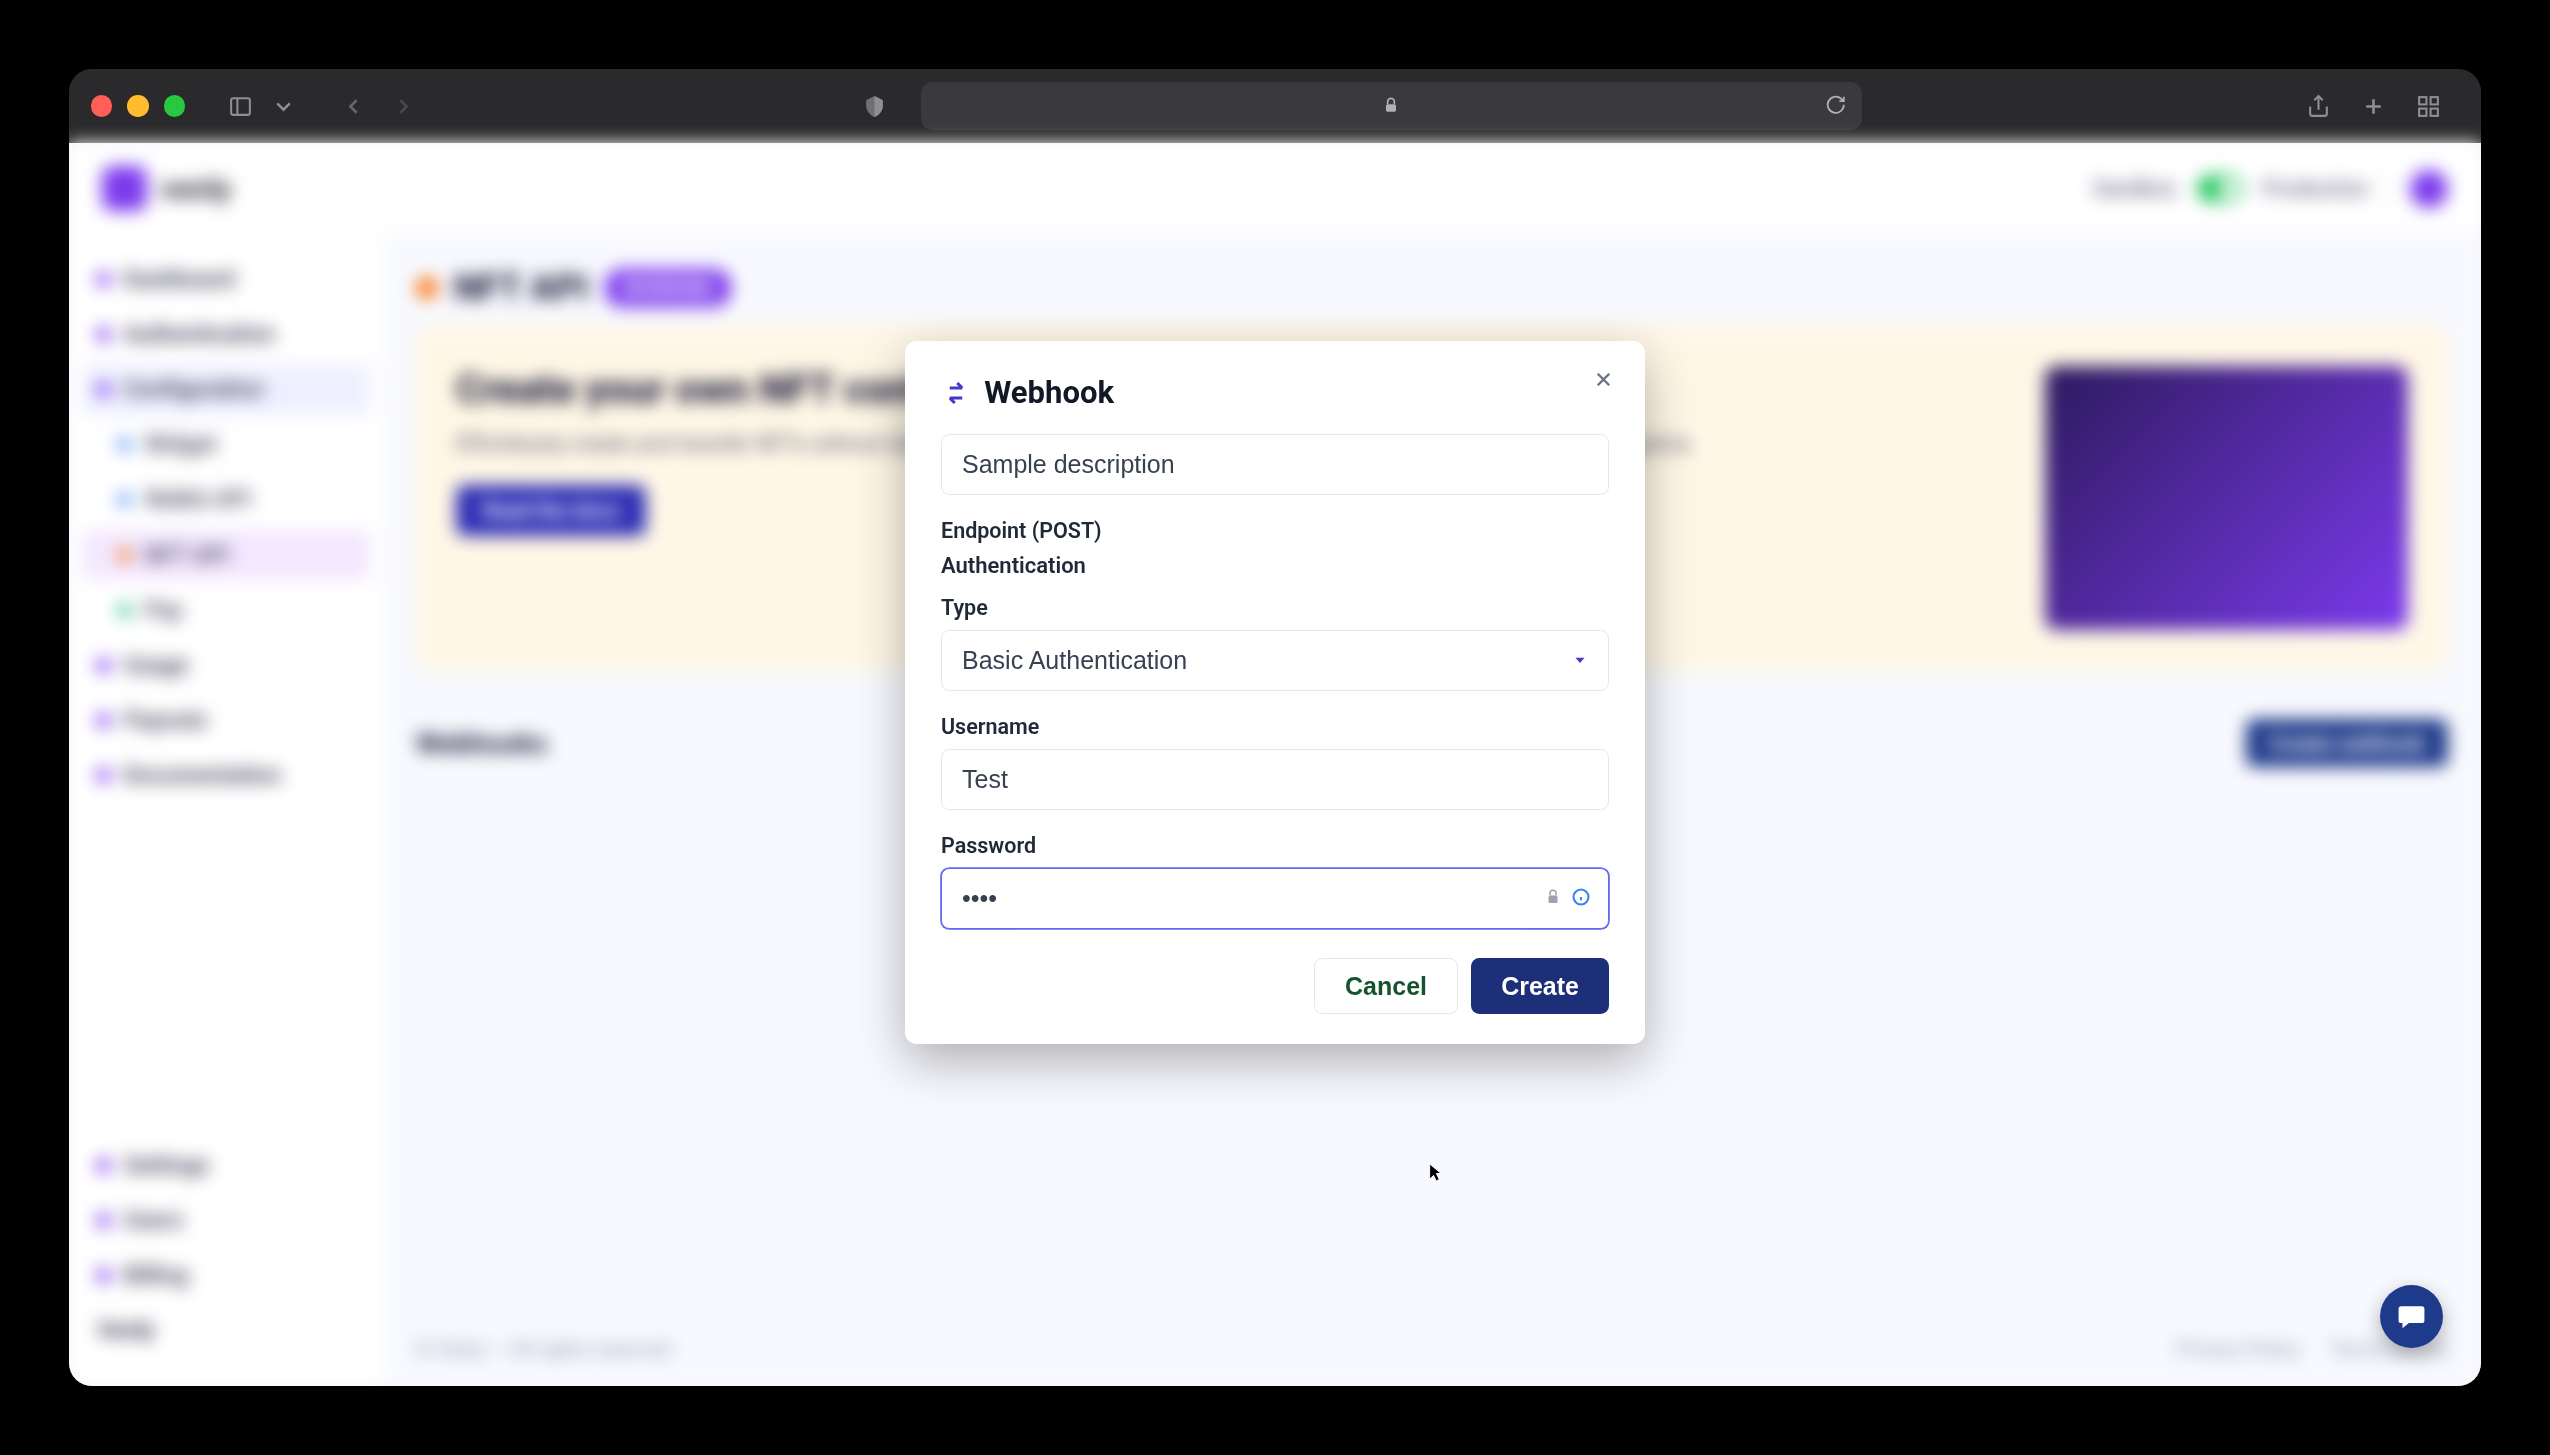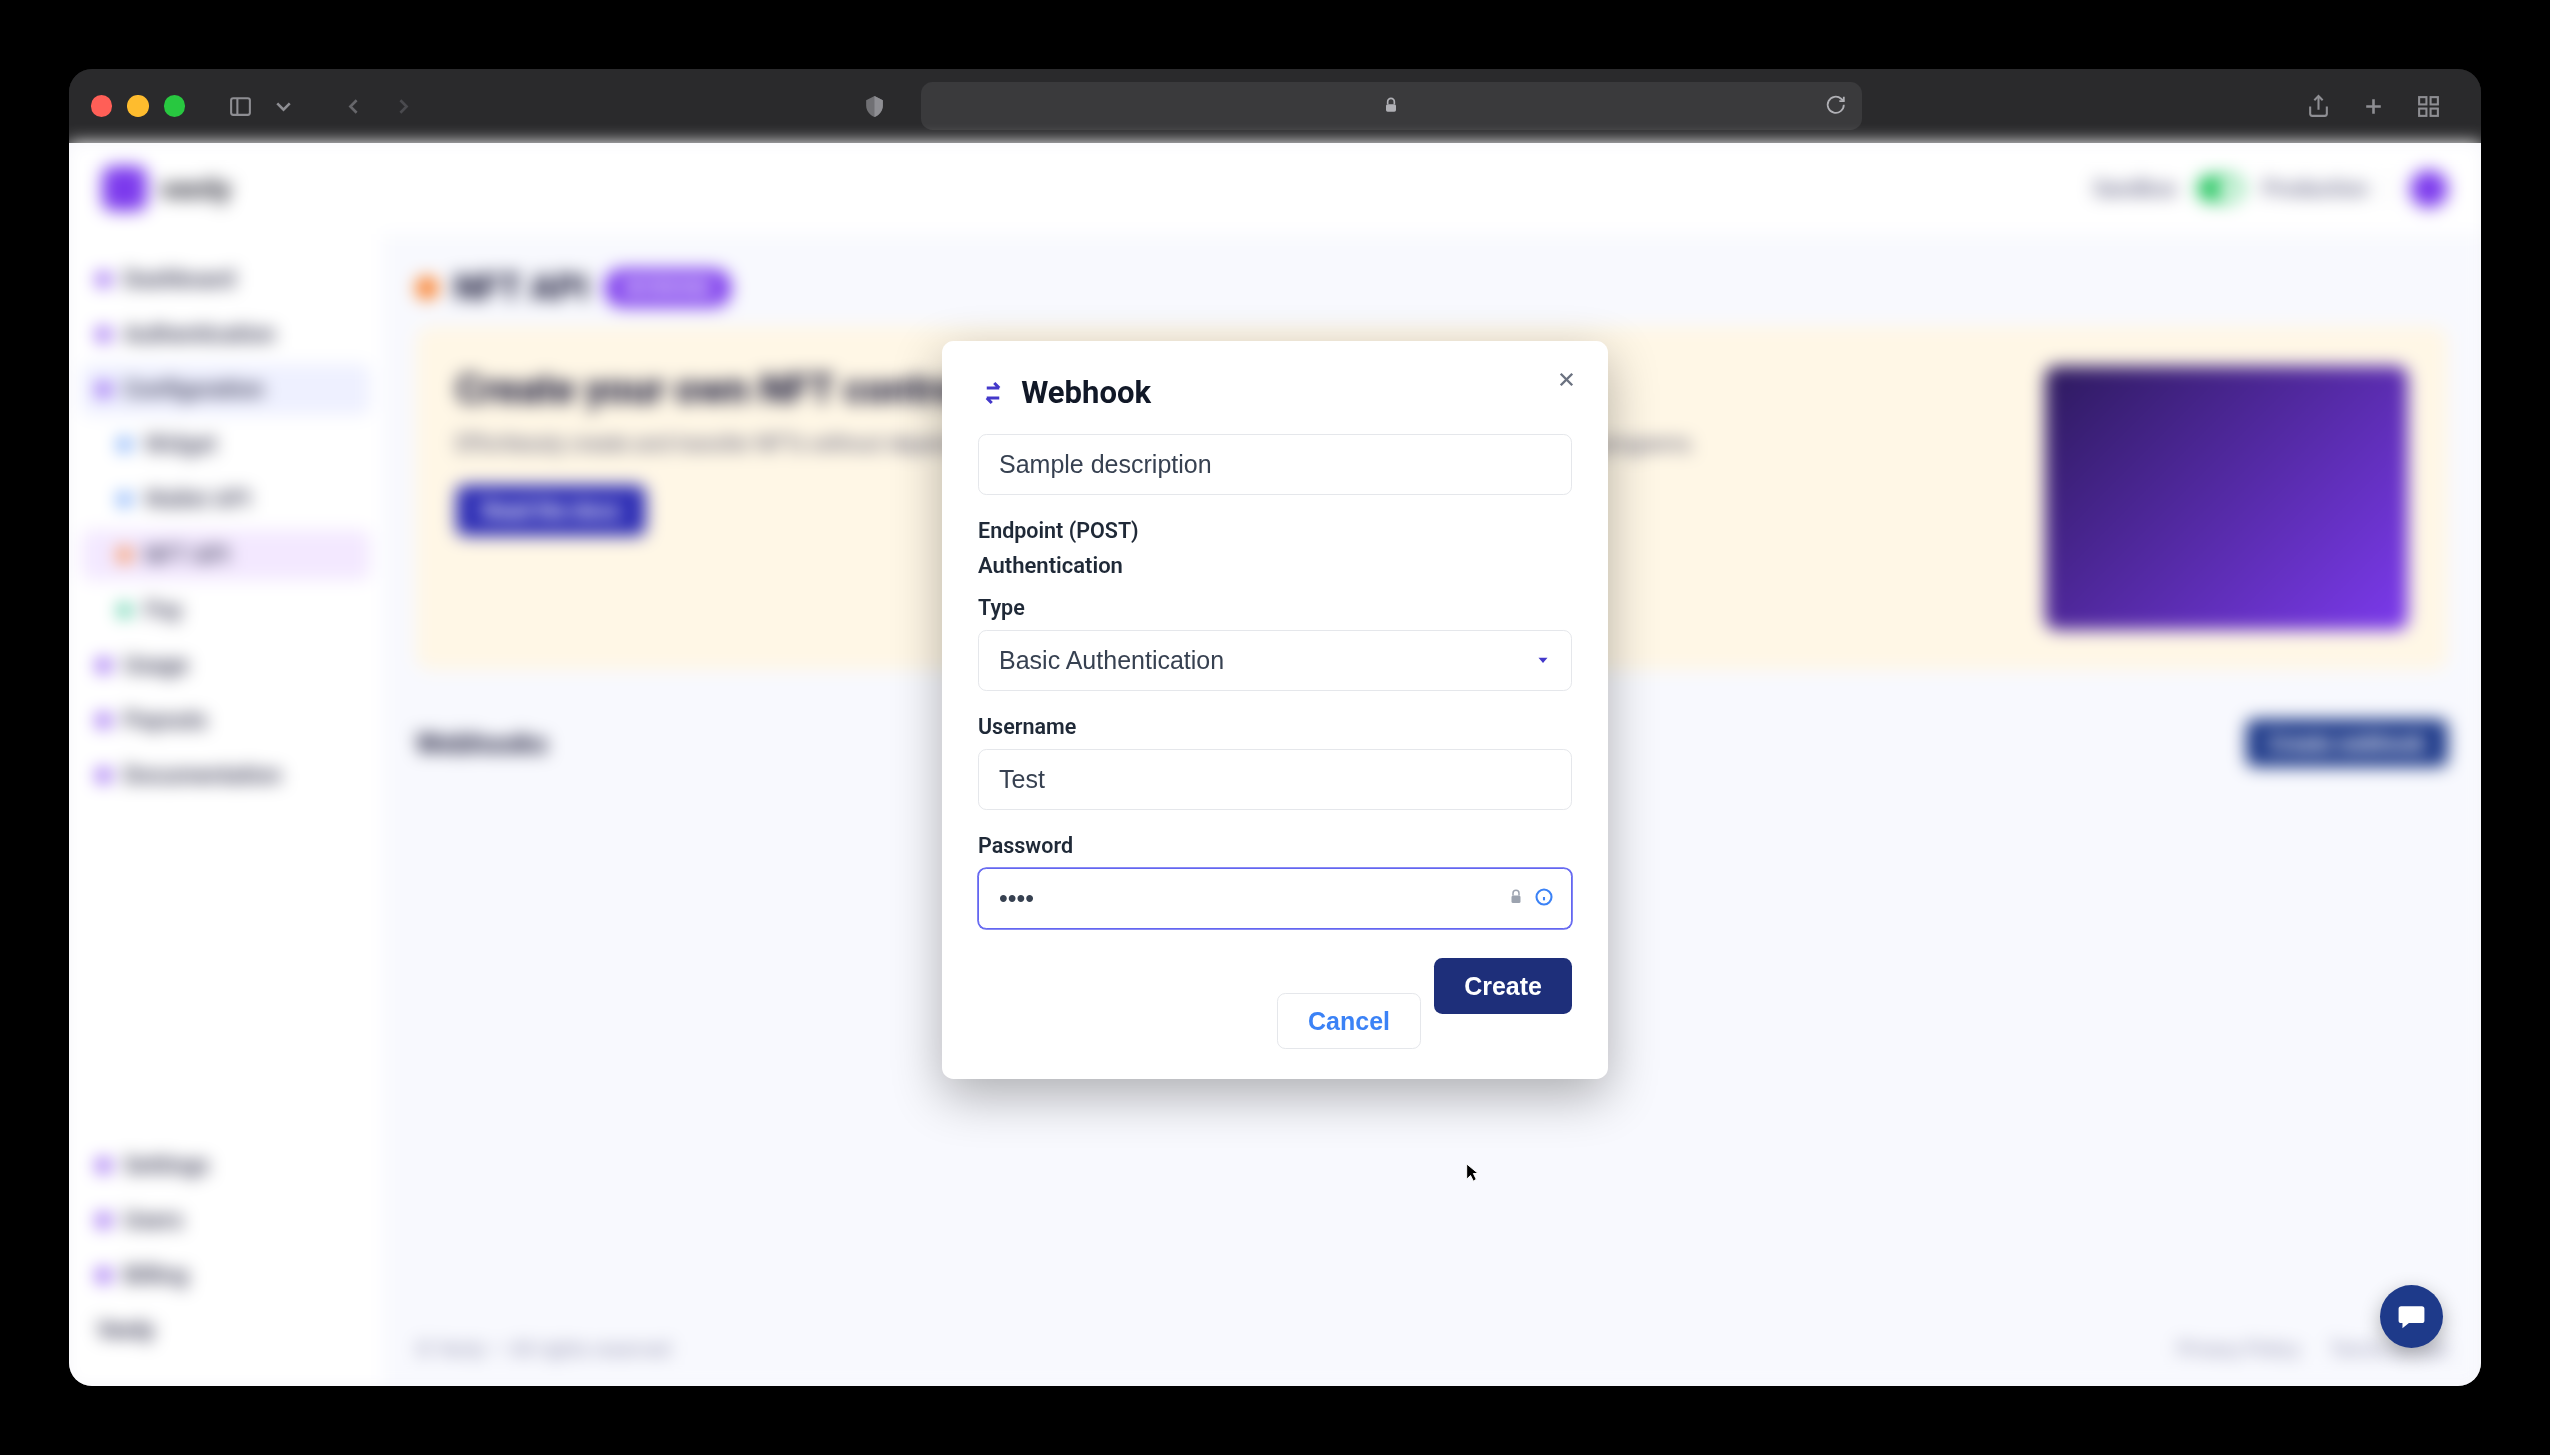--- a/index.html
+++ b/index.html
@@ -112,21 +112,21 @@
 
 .modal-overlay {
   position:absolute;
   inset:0;
   display:flex;
   align-items:flex-start;
   justify-content:center;
   padding-top: 198px;
 }
 .modal {
-  width: 666px;
+  width: 740px;
   background:#fff;
   border-radius:11.6px;
   box-shadow: 0 16.5px 50px rgba(0,0,0,0.3);
   padding: 33px 36px 30px;
   position:relative;
 }
 .modal-close {
   position:absolute;
   top:23px;
   right:26.4px;
@@ -161,21 +161,21 @@
 .btn {
   height:56px;
   padding: 0 30px;
   border-radius:8.3px;
   font-size:25px;
   font-weight:700;
   cursor:pointer;
   border:none;
   display:flex; align-items:center;
 }
-.btn-secondary { background:#fff; color:#3b82f6; border:1.7px solid #e5e7eb;margin-top:35px; }
+.btn-secondary { background:#fff; color:#14532d; border:1.7px solid #e5e7eb; }
 .btn-primary { background:#1e2f7a; color:#fff; }
 .cursor-pointer {
   position:absolute;
   width:23px; height:23px;
   pointer-events:none;
 }
 .chat-fab {
   position:absolute;
   right:38px;
   bottom:38px;

